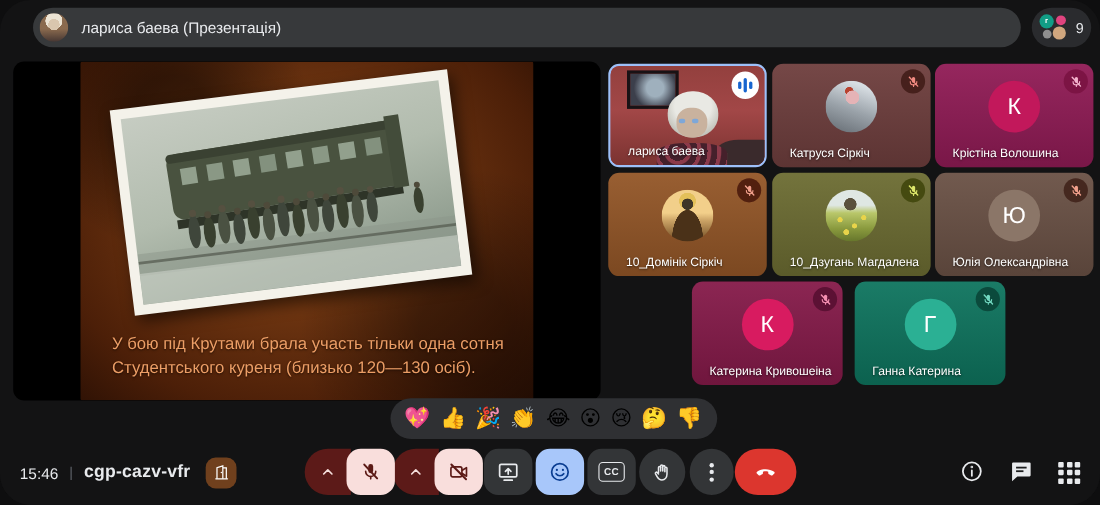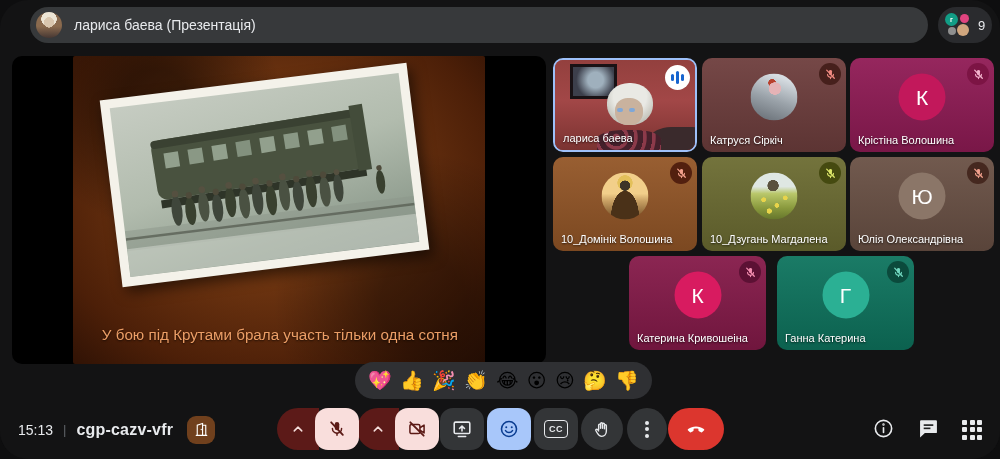--- a/index.html
+++ b/index.html
@@ -38,21 +38,21 @@
     background:linear-gradient(168deg,#c6ccc2 0%,#b2bcae 45%,#93a092 80%,#87948a 100%); overflow:hidden; }
   .caption { position:absolute; left:7%; bottom:6%; width:90%;
     color:#ec9e66; font-size:15.2px; line-height:1.42; font-weight:500;
     text-shadow:0 1px 2px rgba(0,0,0,.65); }
 
   
   .tile { position:absolute; border-radius:10px; overflow:hidden; cursor:pointer; }
   .tile::before { content:""; position:absolute; inset:0;
     background:linear-gradient(180deg, rgba(255,255,255,.05), rgba(0,0,0,.16)); pointer-events:none; }
   .tile.speaking { border:2px solid #9dc0f9; }
-  .tile-name { position:absolute; left:8px; bottom:6px; color:#fff; font-size:11px; font-weight:500;
+  .tile-name { position:absolute; left:16px; bottom:6px; color:#fff; font-size:11px; font-weight:500;
     text-shadow:0 1px 2px rgba(0,0,0,.7); white-space:nowrap; z-index:3; }
   .avatar-circle { position:absolute; left:50%; top:42%; width:47px; height:47px; transform:translate(-50%,-50%);
     border-radius:50%; display:flex; align-items:center; justify-content:center; z-index:2; }
   .avatar-circle span { color:#fff; font-size:21px; font-weight:400; }
   .mic-badge { position:absolute; top:5px; right:5px; width:22px; height:22px; border-radius:50%;
     display:flex; align-items:center; justify-content:center; z-index:3; }
   .audio-badge { position:absolute; top:5px; right:5px; width:25px; height:25px; border-radius:50%;
     background:#fff; display:flex; align-items:center; justify-content:center; gap:2px; z-index:3; }
   .audio-badge i { display:block; width:3px; border-radius:2px; background:#1765cf; }
 
@@ -189,20 +189,21 @@
               <ellipse cx="224" cy="107" rx="5" ry="14" fill="#3f463b"></ellipse>
                 <circle cx="224" cy="91" r="3" fill="#555040"></circle>
               <ellipse cx="268" cy="106" rx="4.5" ry="12" fill="#39402f"></ellipse>
                 <circle cx="268" cy="92" r="2.8" fill="#4e4a3a"></circle>
             </g>
           </svg>
         </div>
       </div>
       <div class="caption">
         <div>У бою під Крутами брала участь тільки одна сотня</div>
+        <div>Студентського куреня (близько 120—130 осіб).</div>
       </div>
     </div>
   </div>
 
   <div id="grid">
       <div class="tile speaking" style="left: 553px; top: 58px; width: 144px; height: 94px; background: rgb(162, 71, 71);">
         <div class="video-art">
         <div class="v-frame"></div>
           <div class="v-couch"></div>
           <div class="v-hair"></div>
@@ -253,21 +254,21 @@
       <div class="mic-badge" style="background:#52200f">
           <svg viewBox="0 0 24 24" width="13" height="13">
   <rect x="9.3" y="3.5" width="5.4" height="10" rx="2.7" fill="#f2a08c"></rect>
   <g fill="none" stroke="#f2a08c" stroke-width="1.9" stroke-linecap="round">
     <path d="M6.5 11.5a5.5 5.5 0 0 0 11 0"></path>
               <path d="M12 17v2.6"></path>
               <path d="M5 4l14 15" stroke-width="2.3"></path>
   </g>
           </svg>
         </div>
-        <div class="tile-name">10_Домінік Волошина</div>
+        <div class="tile-name">10_Домінік Сіркіч</div>
       </div>
       <div class="tile" style="left: 702px; top: 157px; width: 144px; height: 94px; background: rgb(108, 108, 50);">
         <div class="avatar-circle art-field"></div>
       <div class="mic-badge" style="background:#454a10">
           <svg viewBox="0 0 24 24" width="13" height="13">
   <rect x="9.3" y="3.5" width="5.4" height="10" rx="2.7" fill="#dde76a"></rect>
   <g fill="none" stroke="#dde76a" stroke-width="1.9" stroke-linecap="round">
     <path d="M6.5 11.5a5.5 5.5 0 0 0 11 0"></path>
               <path d="M12 17v2.6"></path>
               <path d="M5 4l14 15" stroke-width="2.3"></path>
@@ -333,21 +334,21 @@
       <span class="reaction">👏</span>
       <span class="reaction">😂</span>
       <span class="reaction">😮</span>
       <span class="reaction">😢</span>
       <span class="reaction">🤔</span>
       <span class="reaction">👎</span>
     </div>
 
   <div class="bottom-bar">
     <div class="meet-meta">
-      <span class="meta-time">15:13</span>
+      <span class="meta-time">15:46</span>
       <span class="meta-sep">|</span>
       <span class="meta-code">cgp-cazv-vfr</span>
       <span class="door-badge">
         <svg viewBox="0 0 24 24" width="17" height="17" fill="none" stroke="#fff" stroke-width="1.6">
           <path d="M6 20V5.8L13.5 3.6V20"></path>
             <path d="M13.5 6h4.5v14"></path>
             <path d="M4.5 20.2h15" stroke-linecap="round"></path>
           <circle cx="11.6" cy="12" r="0.9" fill="#fff" stroke="none"></circle>
         </svg>
       </span>

